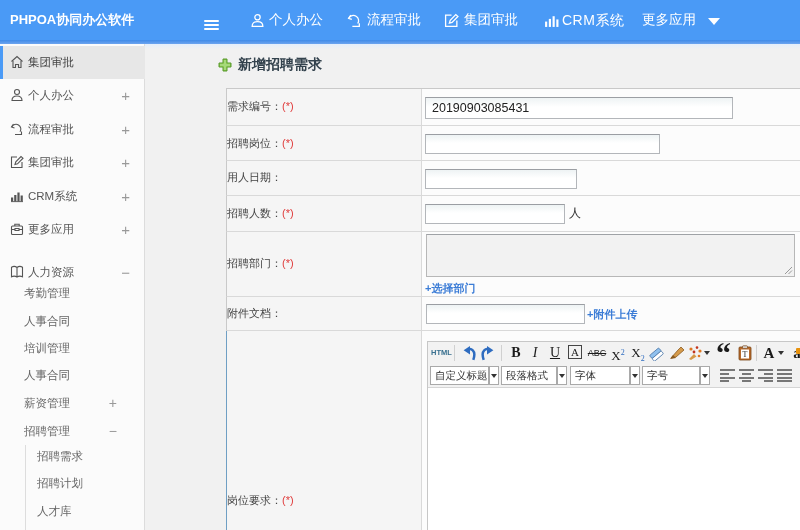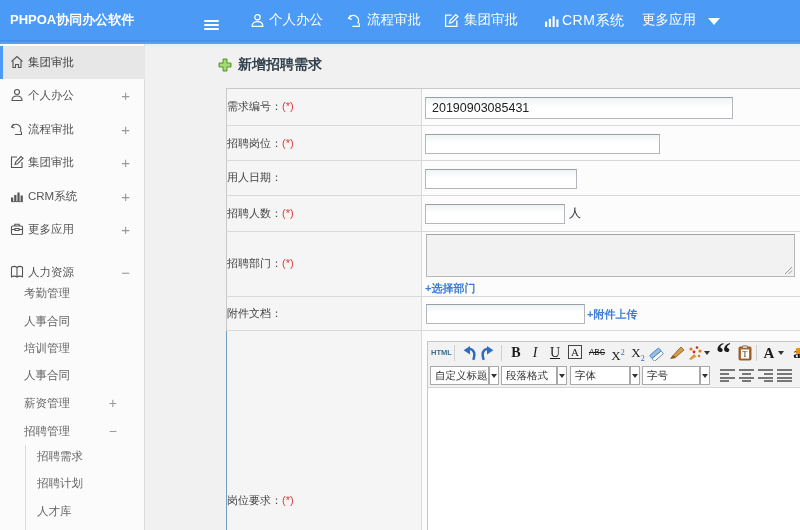--- a/index.html
+++ b/index.html
@@ -239,21 +239,21 @@
       </svg>
   <svg class="abs" width="16" height="16" viewBox="0 0 16 16" style="left:52px;top:3px">
         <path d="M3.7 14.8 C2.4 11 2.2 7.2 4.2 5.3 C5.4 4.2 6.4 4.05 7.2 4.1" fill="none" stroke="#2e6cc0" stroke-width="2.5"></path>
         <polygon points="7,1 13.4,5.2 7,9.4" fill="#2e6cc0"></polygon>
       </svg>
   <div class="tsep" style="left:73px"></div>
   <span class="ti" style="left:80px;width:16px;font-family:'Liberation Serif',serif;font-size:14px;font-weight:bold;color:#1a1a1a">B</span>
   <span class="ti" style="left:100px;width:14px;font-family:'Liberation Serif',serif;font-size:14px;font-style:italic;color:#1a1a1a">I</span>
   <span class="ti" style="left:118px;width:18px;font-family:'Liberation Serif',serif;font-size:14px;text-decoration:underline;color:#1a1a1a">U</span>
   <span class="abs" style="left:140px;top:3px;width:14px;height:14px;border:1px solid #444;font-family:'Liberation Serif',serif;font-size:11px;line-height:13px;text-align:center;color:#1a1a1a">A</span>
-  <span class="ti" style="left:158px;width:22px;font-family:Liberation Mono, monospace;font-size:9px;text-decoration:line-through;color:#1a1a1a">ABC</span>
+  <span class="ti" style="left:158px;width:22px;font-family:Liberation Sans, sans-serif;font-size:9px;text-decoration:line-through;color:#1a1a1a">ABC</span>
   <span class="ti" style="left:181px;width:18px;font-family:'Liberation Serif',serif;font-size:13px;color:#1a1a1a">X<sup style="font-size:8px;color:#2e6cc0">2</sup></span>
   <span class="ti" style="left:201px;width:18px;font-family:'Liberation Serif',serif;font-size:13px;color:#1a1a1a">X<sub style="font-size:8px;color:#2e6cc0">2</sub></span>
   <svg class="abs" width="16" height="15" viewBox="0 0 16 15" style="left:220px;top:4px">
         <g transform="rotate(-40 8 8)">
           <rect x="2" y="5" width="12" height="4" rx="1" fill="#8fc0ee" stroke="#4a77a8" stroke-width="0.8"></rect>
           <rect x="2" y="9" width="12" height="3.6" rx="1" fill="#fff" stroke="#4a77a8" stroke-width="0.8"></rect>
         </g>
       </svg>
   <svg class="abs" width="18" height="16" viewBox="0 0 18 16" style="left:240px;top:3px">
         <path d="M3 13 L10 5 L13 2 L16 5 L8 12 Z" fill="#d59a4a" stroke="#8a5a20" stroke-width="0.8"></path>

